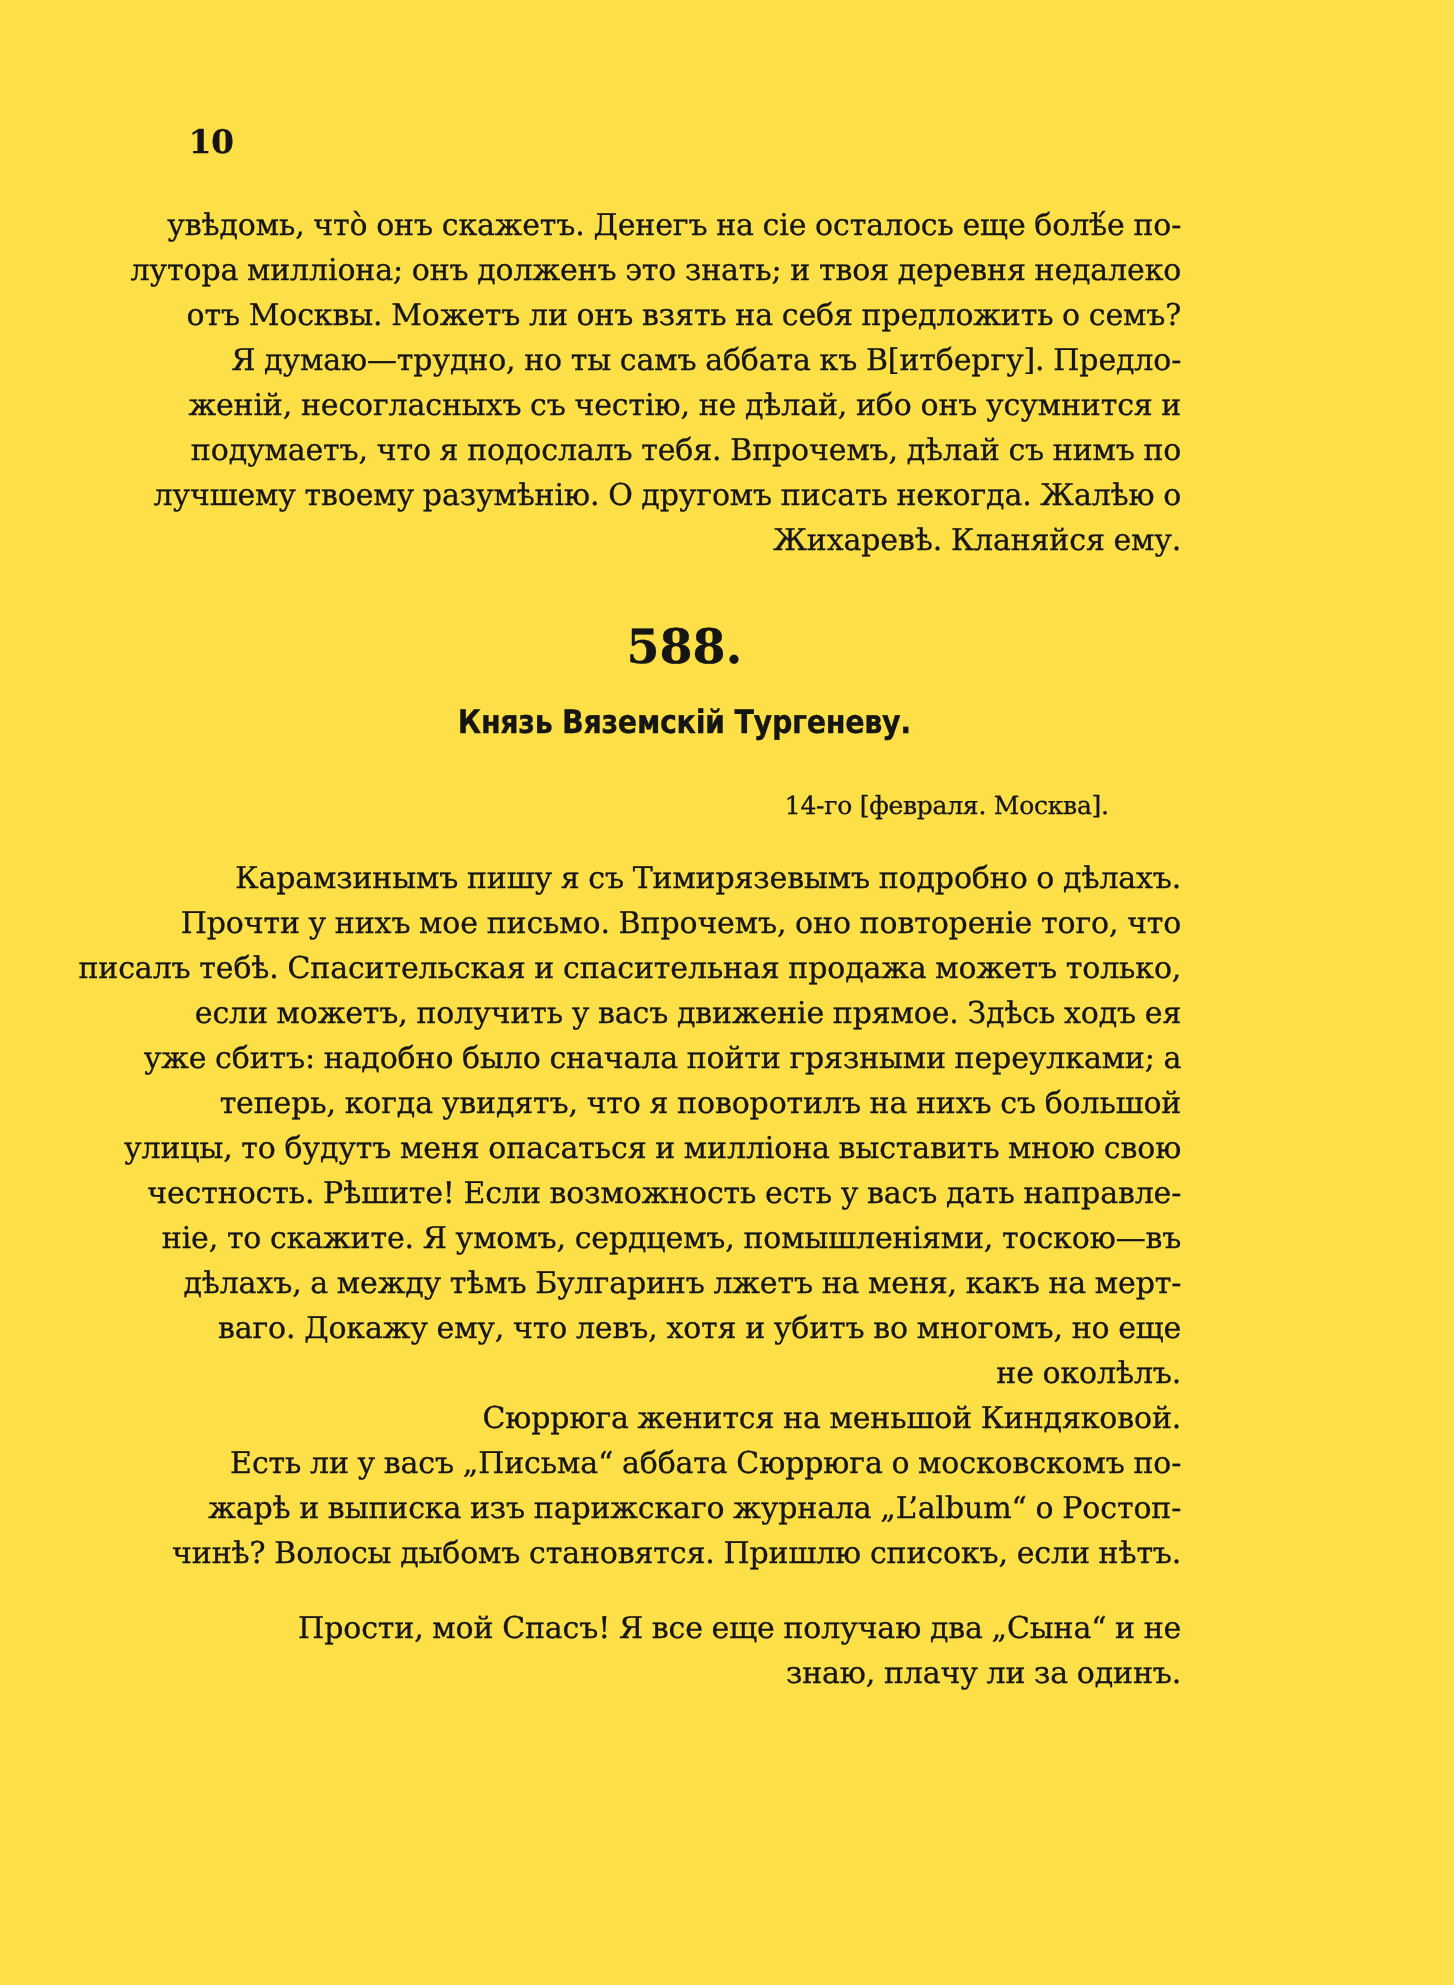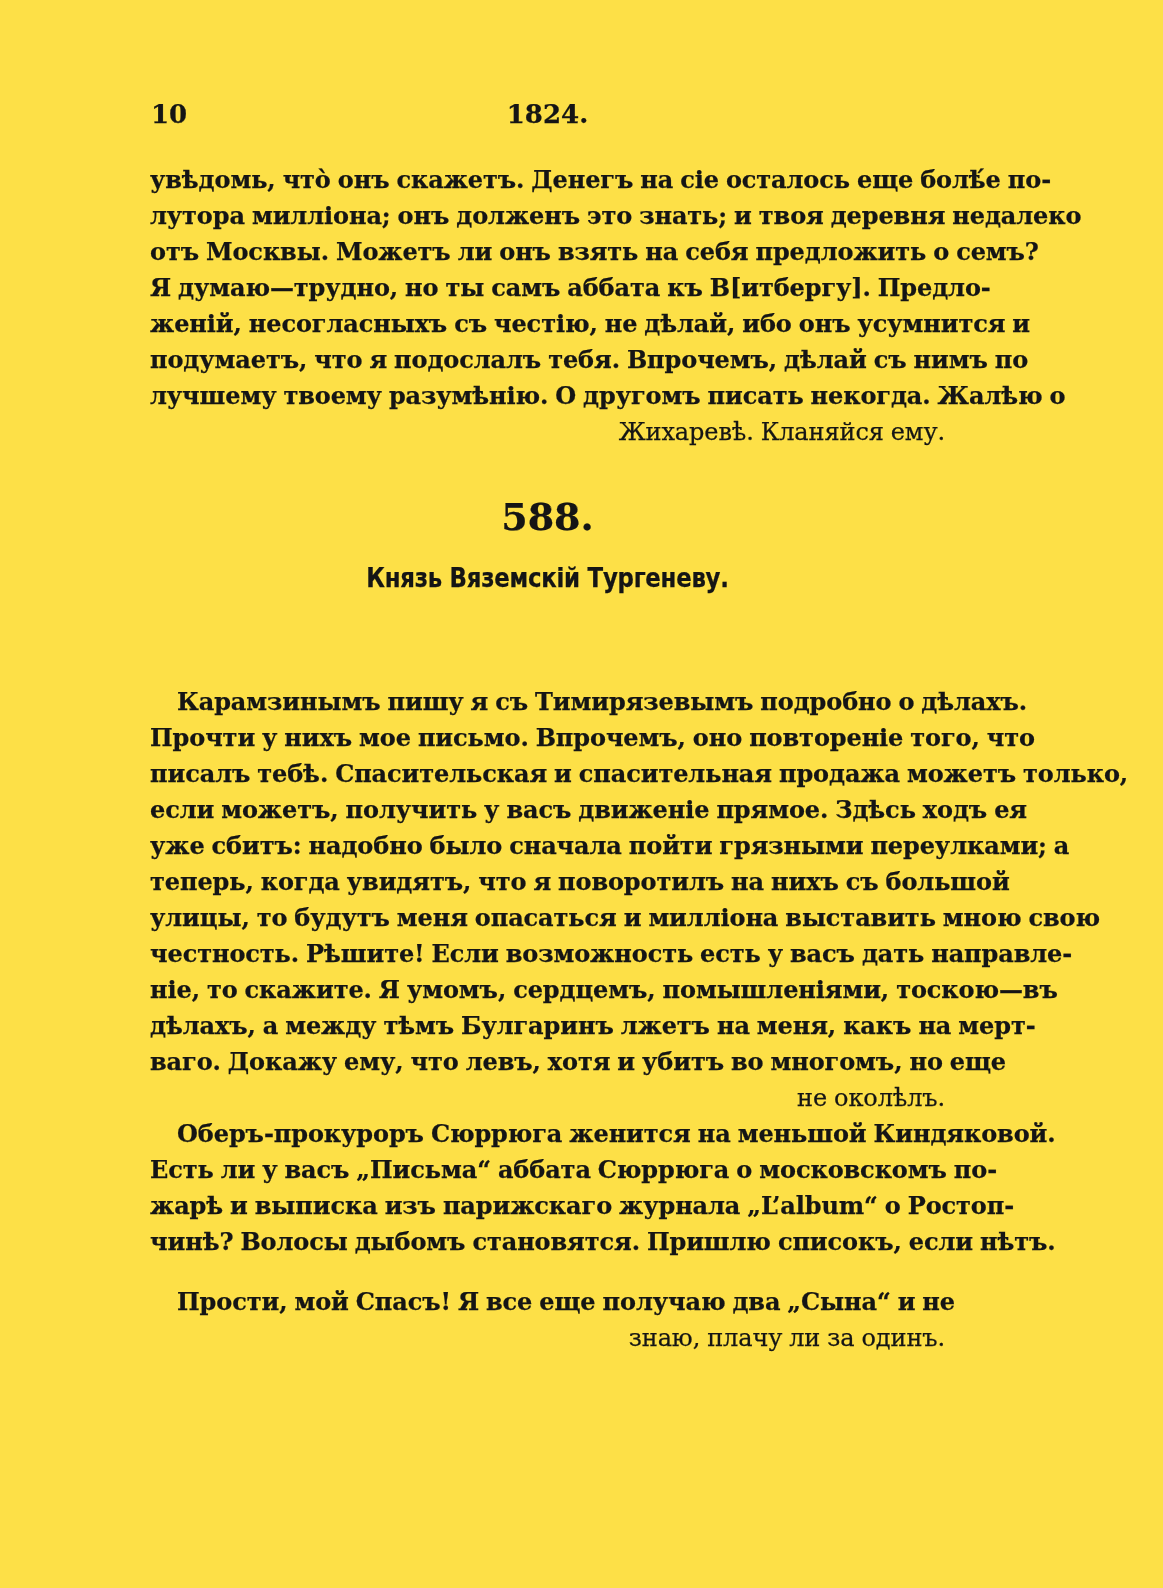--- a/index.html
+++ b/index.html
@@ -38,21 +38,21 @@
   .p4 { top: 1260px; margin-top: 24px; }
   .line {
     display: flex;
     flex-wrap: nowrap;
     align-items: baseline;
     height: 36px;
     line-height: 36px;
     column-gap: 7px;
     justify-content: flex-end;
   }
-  .line.j { justify-content: flex-start; font-weight: bold; }
+  .line.j { justify-content: flex-end; }
   .line.indent { padding-left: 27px; }
   .w { white-space: pre; }
   .letterno {
     position: absolute;
     left: 150px; top: 499px; width: 795px;
     text-align: center;
     font-size: 38px; font-weight: 700;
     line-height: 36px;
   }
   .lettertitle {
@@ -77,21 +77,20 @@
     letter-spacing: -0.2px;
   }
 </style>
 </head>
 <body>
 
 <div class="page">
 
   <span class="pagenum">10</span>
 
-  <div class="runhead">1824.</div>
 
   <div class="para p1">
       <div class="line j">
         <span class="w">увѣдомь,</span>
         <span class="w">что̀</span>
         <span class="w">онъ</span>
         <span class="w">скажетъ.</span>
         <span class="w">Денегъ</span>
         <span class="w">на</span>
         <span class="w">сіе</span>
@@ -175,20 +174,21 @@
         <span class="w">Жихаревѣ.</span>
         <span class="w">Кланяйся</span>
         <span class="w">ему.</span>
       </div>
     </div>
 
   <div class="letterno">588.</div>
 
   <div class="lettertitle">Князь Вяземскій Тургеневу.</div>
 
+  <div class="dateline">14-го [февраля. Москва].</div>
 
   <div class="para p2">
       <div class="line indent j">
         <span class="w">Карамзинымъ</span>
         <span class="w">пишу</span>
         <span class="w">я</span>
         <span class="w">съ</span>
         <span class="w">Тимирязевымъ</span>
         <span class="w">подробно</span>
         <span class="w">о</span>
@@ -312,21 +312,20 @@
         <span class="w">еще</span>
       </div>
       <div class="line">
         <span class="w">не</span>
         <span class="w">околѣлъ.</span>
       </div>
     </div>
 
   <div class="para p3">
       <div class="line indent j">
-        <span class="w">Оберъ-прокуроръ</span>
         <span class="w">Сюррюга</span>
         <span class="w">женится</span>
         <span class="w">на</span>
         <span class="w">меньшой</span>
         <span class="w">Киндяковой.</span>
       </div>
       <div class="line j">
         <span class="w">Есть</span>
         <span class="w">ли</span>
         <span class="w">у</span>

